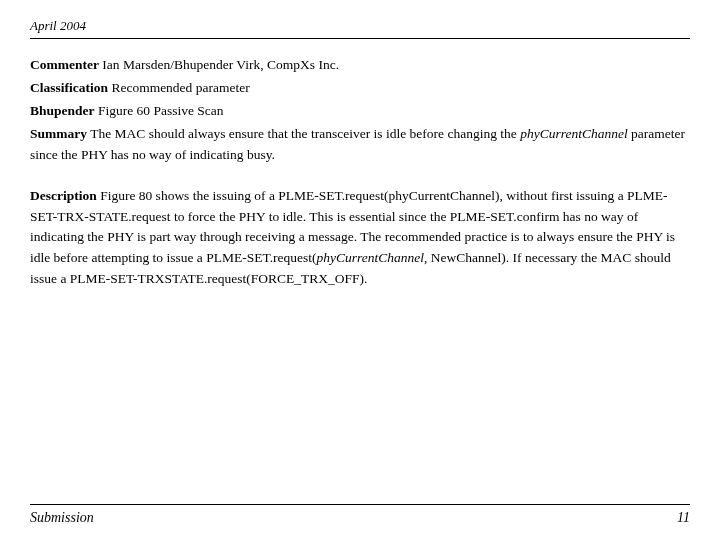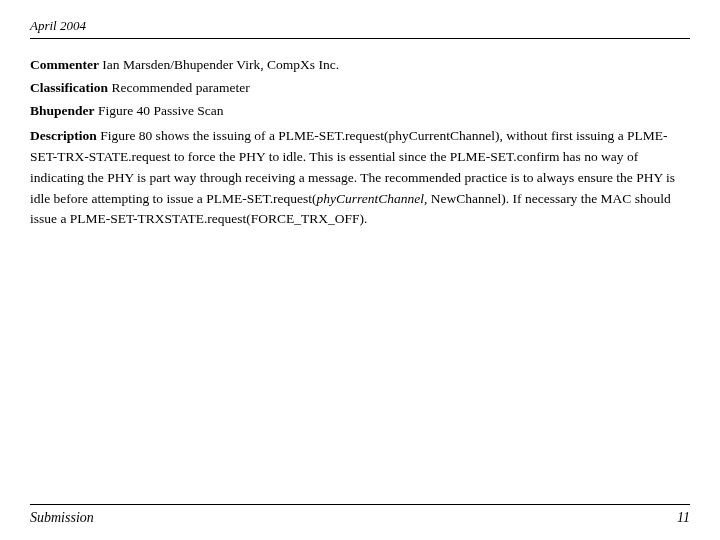--- a/index.html
+++ b/index.html
@@ -98,25 +98,28 @@
 
     <div class="content-block">
       <span class="label">Commenter</span><span> Ian Marsden/Bhupender Virk, CompXs Inc.</span>
     </div>
 
     <div class="content-block">
       <span class="label">Classification</span><span> Recommended parameter</span>
     </div>
 
     <div class="content-block">
-      <span class="label">Bhupender</span><span> Figure 40 Passive Scan</span>
+      <span class="label">Bhupender</span><span> Figure 60 Passive Scan</span>
     </div>
 
+    <div class="content-block">
+      <span class="label">Summary</span><span> The MAC should always ensure that the transceiver is idle before changing the </span><span class="italic">phyCurrentChannel</span><span> parameter since the PHY has no way of indicating busy.</span>
+    </div>
 
-    <div class="content-block" style="margin-top:4px;">
+    <div class="content-block" style="margin-top:20px;">
       <span class="label">Description</span><span> Figure 80 shows the issuing of a PLME-SET.request(phyCurrentChannel), without first issuing a PLME-SET-TRX-STATE.request to force the PHY to idle. This is essential since the PLME-SET.confirm has no way of indicating the PHY is part way through receiving a message. The recommended practice is to always ensure the PHY is idle before attempting to issue a PLME-SET.request(</span><span class="italic">phyCurrentChannel</span><span>, NewChannel). If necessary the MAC should issue a PLME-SET-TRXSTATE.request(FORCE_TRX_OFF).</span>
     </div>
 
   </div>
 
   <div class="footer">
     <span>Submission</span>
     <span class="footer-center">11</span>
   </div>
 

